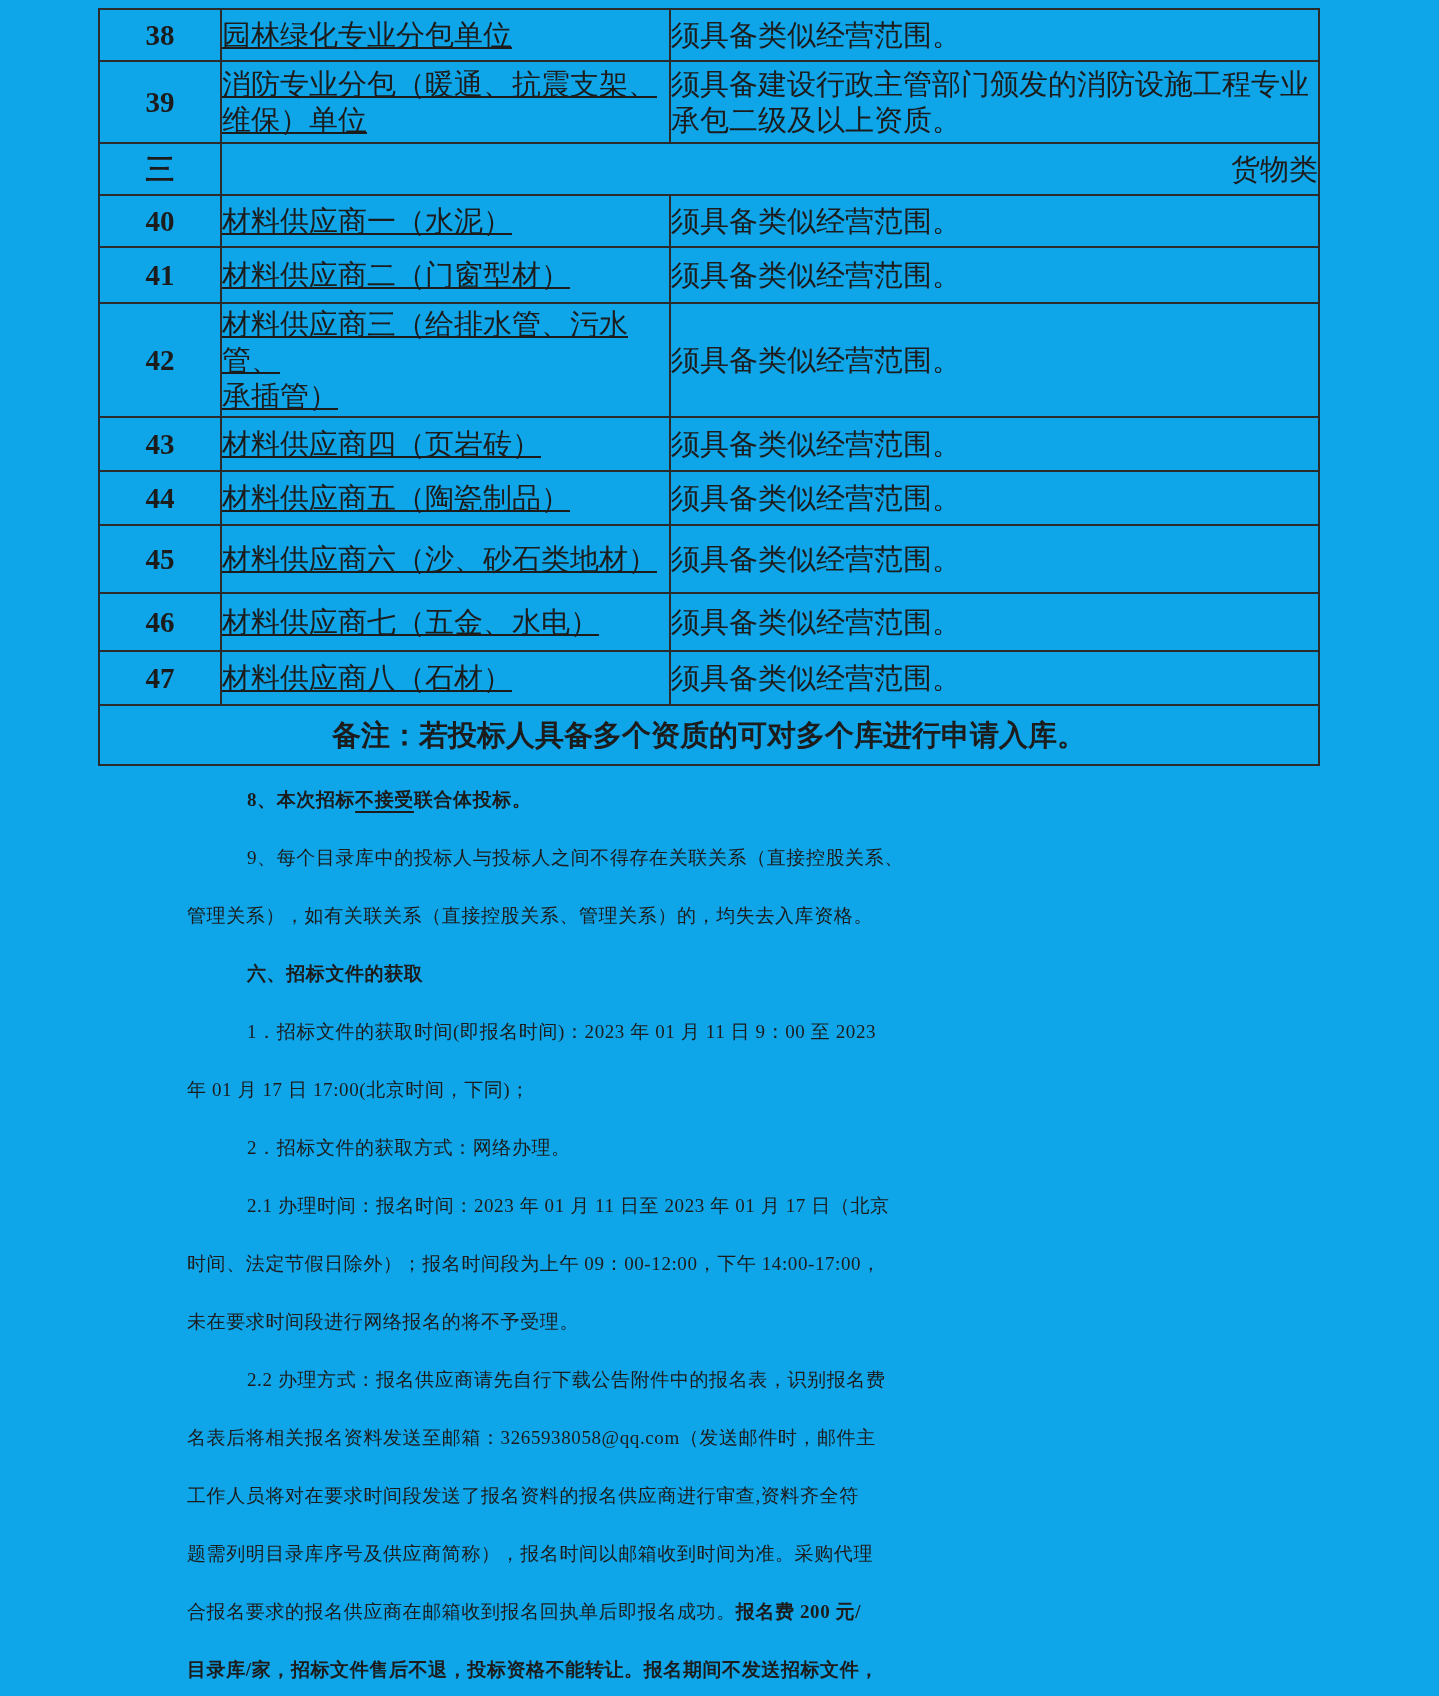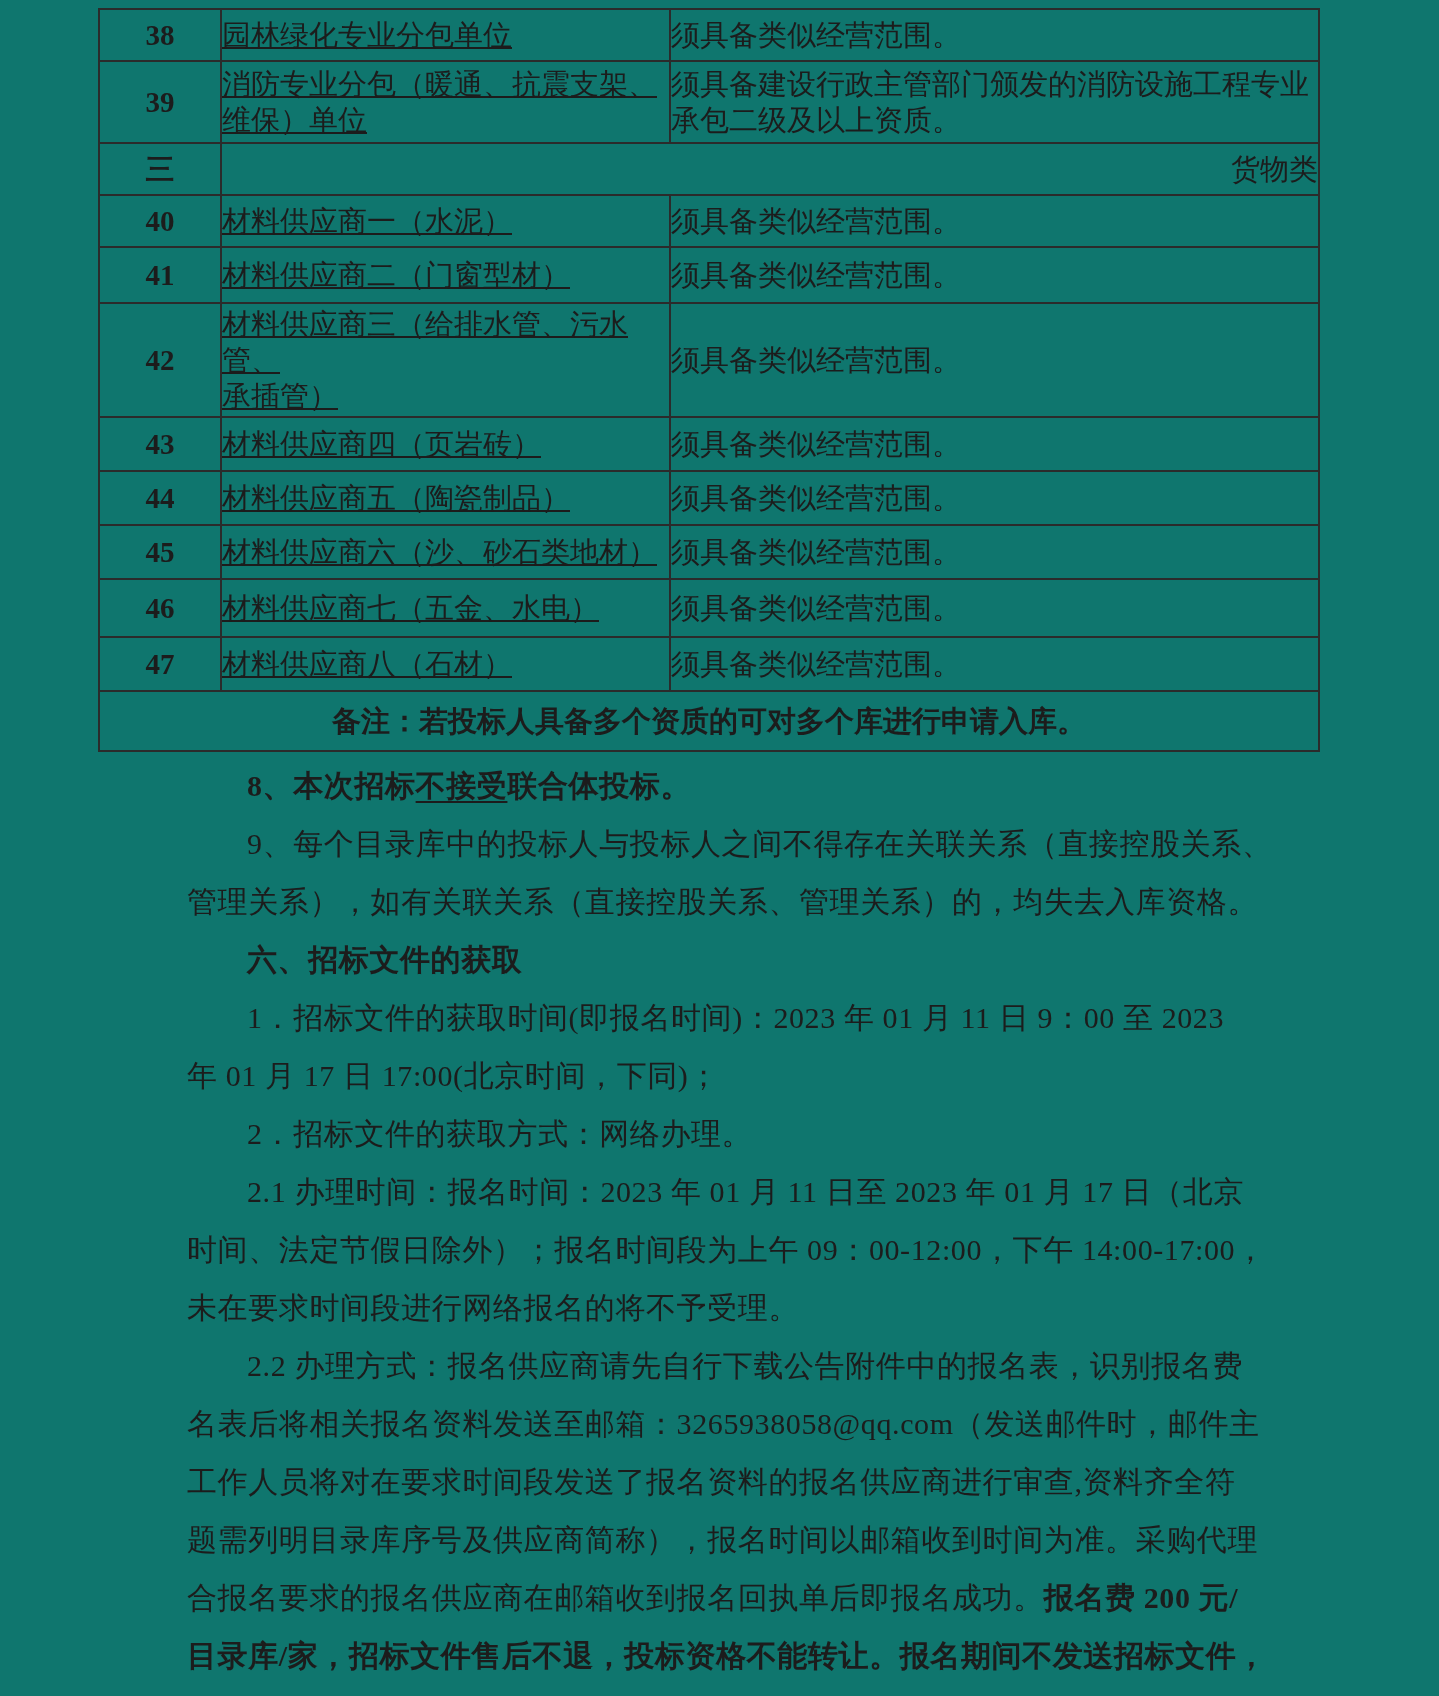--- a/index.html
+++ b/index.html
@@ -1,19 +1,19 @@
 <!DOCTYPE html>
 <html><head>
 <meta charset="utf-8">
 <style>
   html,body { margin:0; padding:0; background:#ffffff; }
   .page {
     position:relative;
     width:1439px; height:1696px;
-    background:#0f766e;
+    background:#0ea5e9;
     overflow:hidden;
     color:#1c1c1c;
     font-family:"Liberation Serif","DejaVu Serif",serif;
   }
   table.qual {
     border-collapse:collapse;
     table-layout:fixed;
     margin:8px 0 0 98px;
     width:1220px;
   }
@@ -41,21 +41,21 @@
     text-align:center;
     font-weight:bold;
     font-size:31px;
     margin-left:40px;
   }
   .body-text {
     margin:5px 0 0 187px;
     width:1075px;
   }
   .bline {
-    font-size:30px;
+    font-size:19px;
     line-height:58px;
     letter-spacing:0.6px;
     white-space:nowrap;
   }
   .bline.indent { padding-left:60px; }
   .b { font-weight:bold; }
   .u { text-decoration:underline; text-decoration-thickness:2px; text-underline-offset:5px; }
 </style>
 </head>
 <body>
@@ -132,21 +132,21 @@
         </tr>
         <tr style="height: 54px;">
           <td class="no">44</td>
           <td class="name">
             <div class="cell-line">材料供应商五（陶瓷制品）</div>
           </td>
           <td class="req">
             <div class="cell-line">须具备类似经营范围。</div>
           </td>
         </tr>
-        <tr style="height: 54px;">
+        <tr style="height: 68px;">
           <td class="no">45</td>
           <td class="name">
             <div class="cell-line">材料供应商六（沙、砂石类地材）</div>
           </td>
           <td class="req">
             <div class="cell-line">须具备类似经营范围。</div>
           </td>
         </tr>
         <tr style="height: 58px;">
           <td class="no">46</td>

